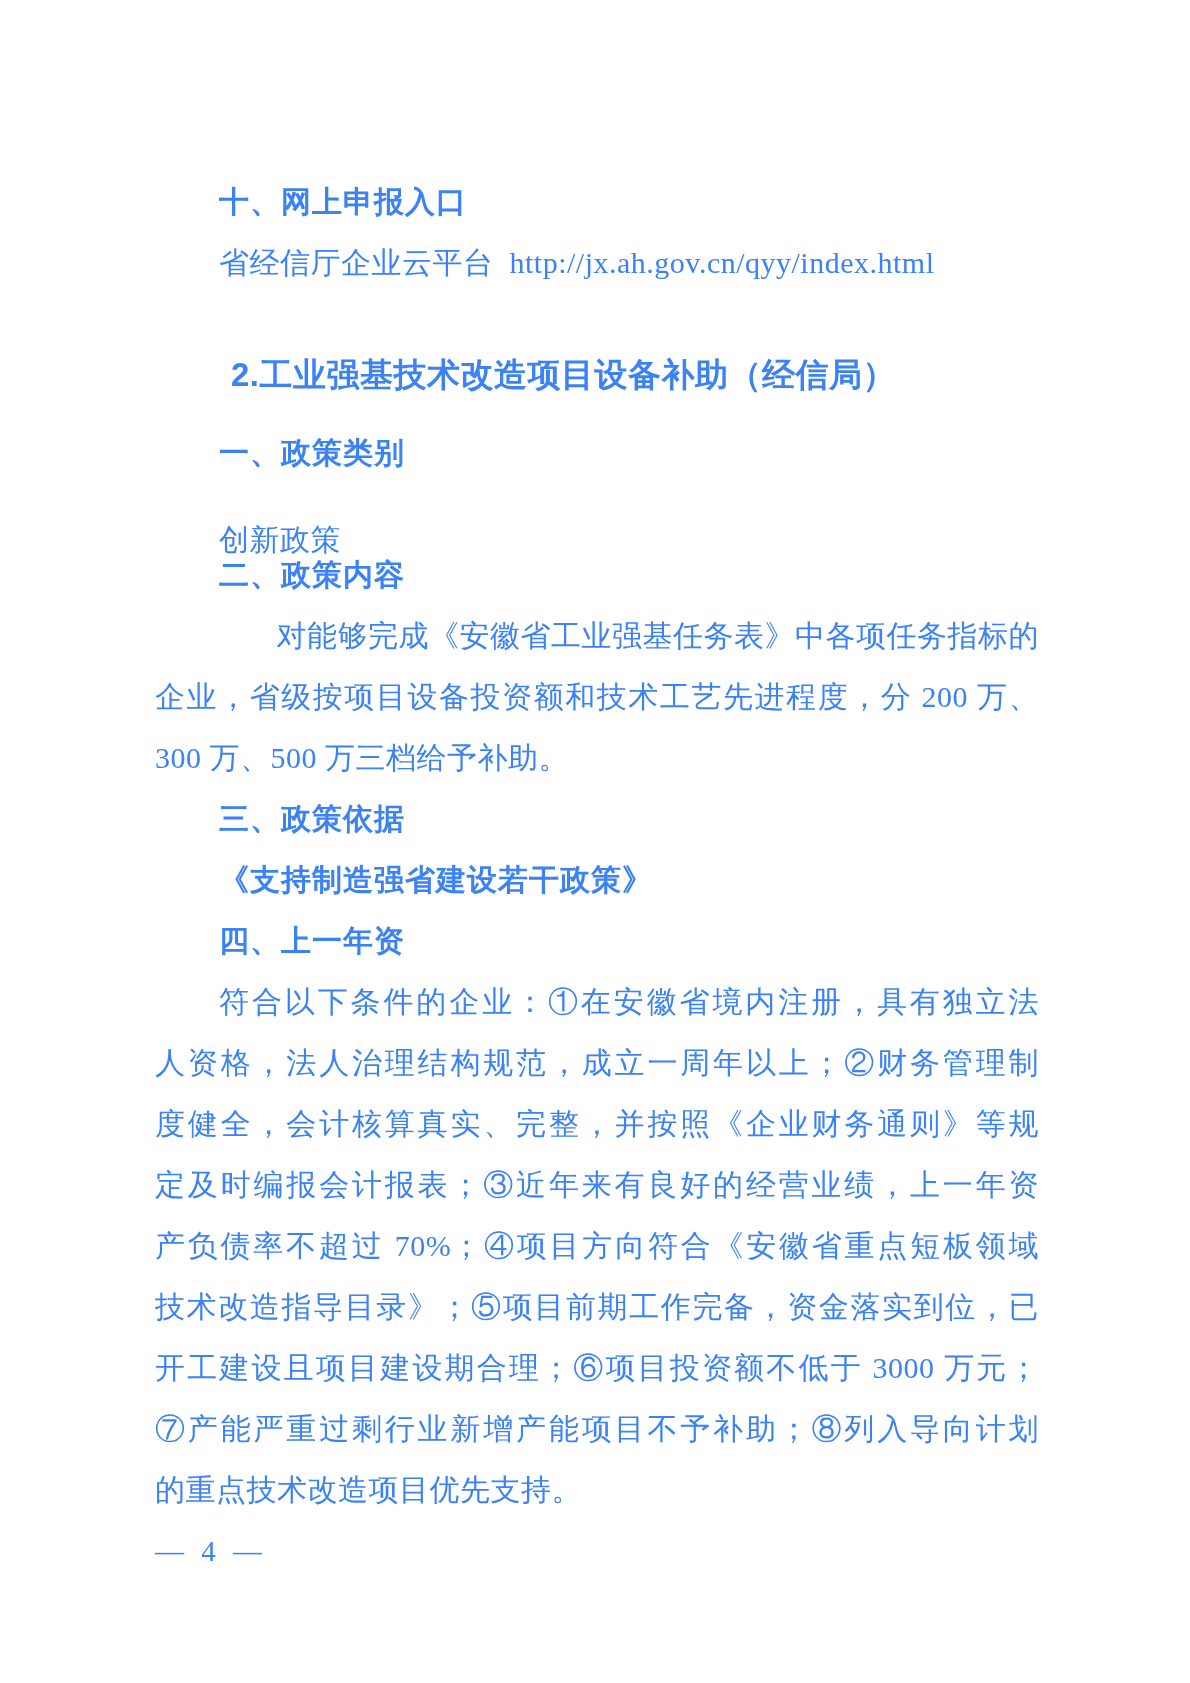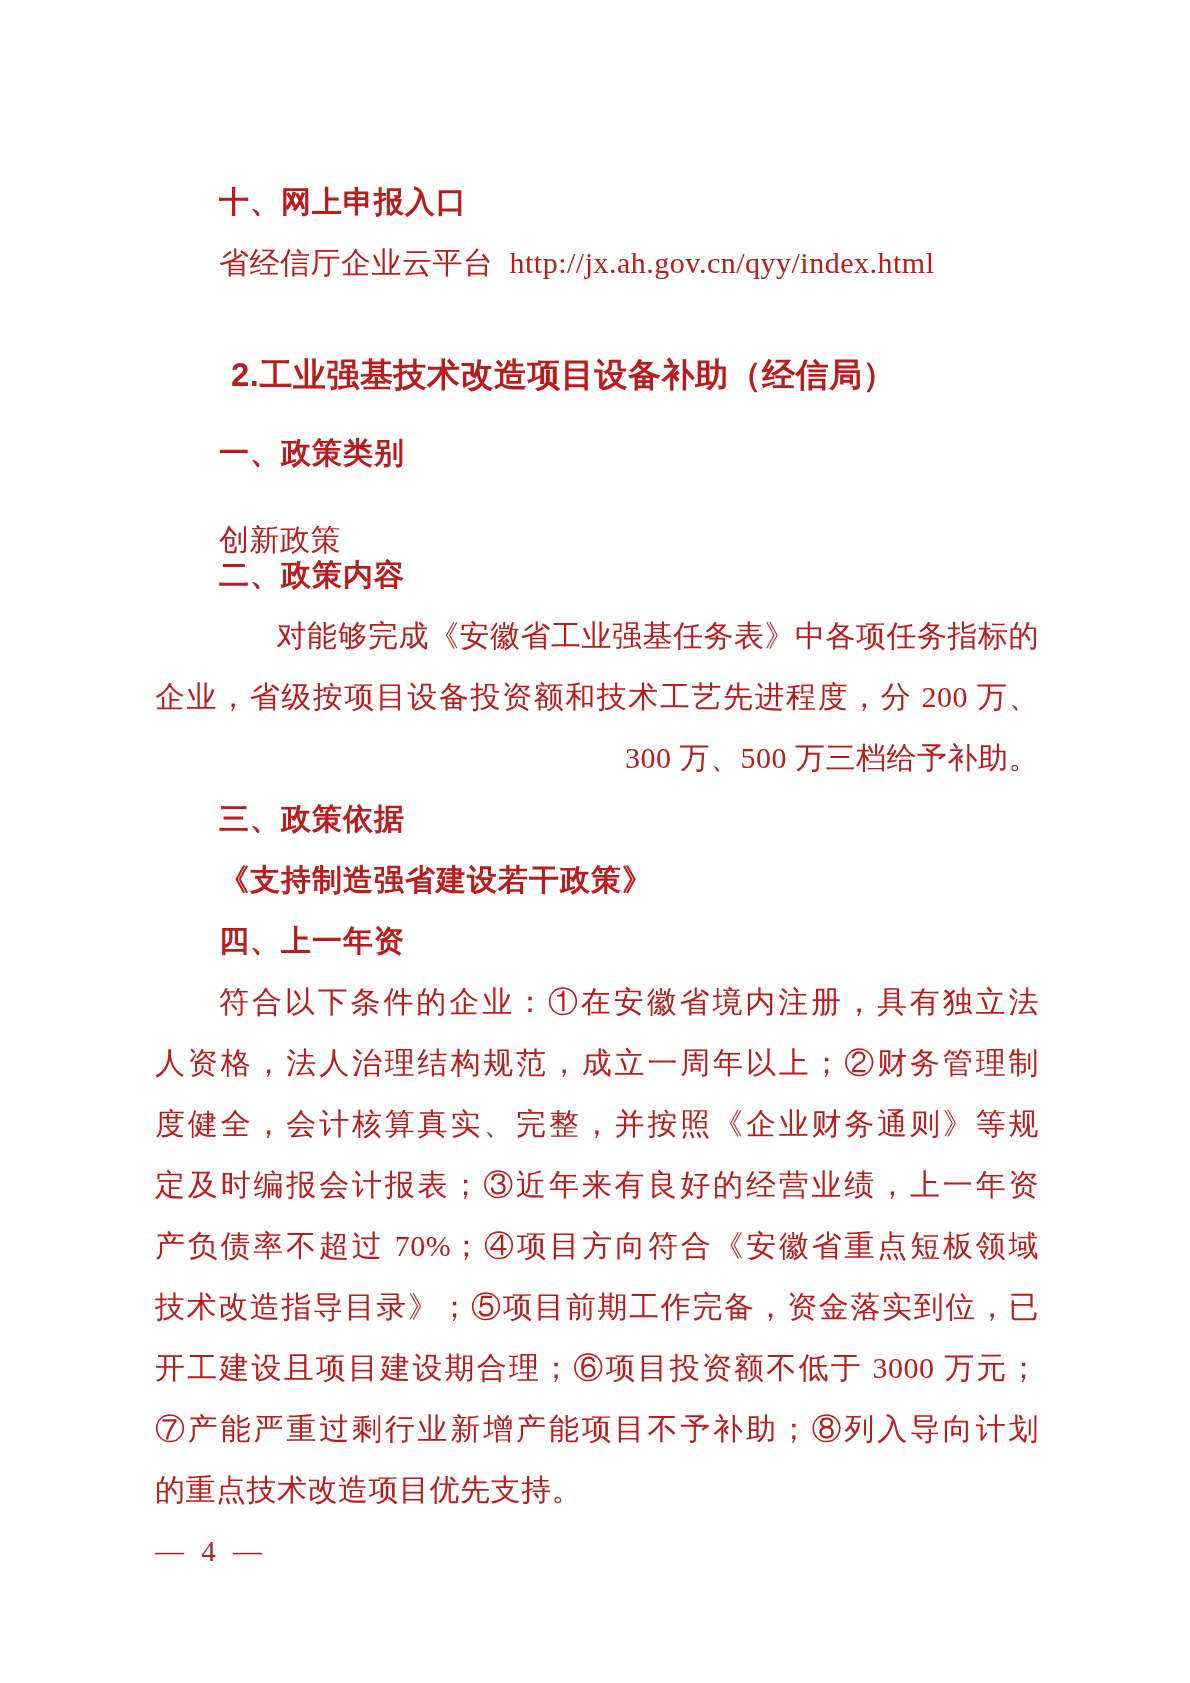--- a/index.html
+++ b/index.html
@@ -18,21 +18,21 @@
   }
   .line {
     position: absolute;
     left: 155px;
     width: 884px;
     box-sizing: border-box;
     font-size: 30px;
     line-height: 40px;
     letter-spacing: 0.5px;
     white-space: pre-wrap;
-    color: #b91c1c;
+    color: #3b82f6;
   }
   .indent {
     padding-left: 64px;
   }
   .head {
     font-weight: 700;
     letter-spacing: 1px;
     font-family: "Liberation Sans", "DejaVu Sans", sans-serif;
   }
   .chapter {
@@ -63,21 +63,21 @@
   <div class="line indent" style="top:243px;">省经信厅企业云平台  http://jx.ah.gov.cn/qyy/index.html</div>
 
   <div class="line chapter" style="top:334px;">2.工业强基技术改造项目设备补助（经信局）</div>
 
   <div class="line head indent" style="top:433px;">一、政策类别</div>
   <div class="line indent" style="top:494px;margin-top:26px;">创新政策</div>
 
   <div class="line head indent" style="top:555px;">二、政策内容</div>
   <div class="line indent" style="top:616px;text-align:right;">对能够完成《安徽省工业强基任务表》中各项任务指标的</div>
   <div class="line just" style="top:677px;">企业，省级按项目设备投资额和技术工艺先进程度，分 200 万、</div>
-  <div class="line" style="top:738px;text-align:right;">300 万、500 万三档给予补助。</div>
+  <div class="line" style="top:738px;">300 万、500 万三档给予补助。</div>
 
   <div class="line head indent" style="top:799px;">三、政策依据</div>
   <div class="line head indent" style="top:860px;">《支持制造强省建设若干政策》</div>
 
   <div class="line head indent" style="top:921px;">四、上一年资</div>
   <div class="line indent just" style="top:982px;">符合以下条件的企业：①在安徽省境内注册，具有独立法</div>
   <div class="line just" style="top:1043px;">人资格，法人治理结构规范，成立一周年以上；②财务管理制</div>
   <div class="line just" style="top:1104px;">度健全，会计核算真实、完整，并按照《企业财务通则》等规</div>
   <div class="line just" style="top:1165px;">定及时编报会计报表；③近年来有良好的经营业绩，上一年资</div>
   <div class="line just" style="top:1226px;">产负债率不超过 70%；④项目方向符合《安徽省重点短板领域</div>

